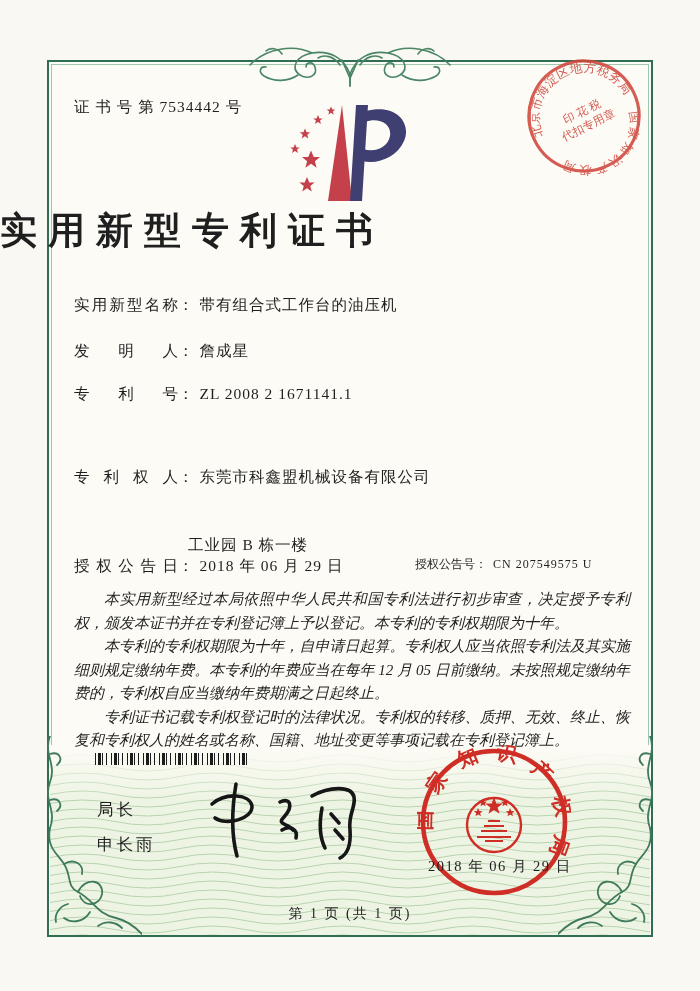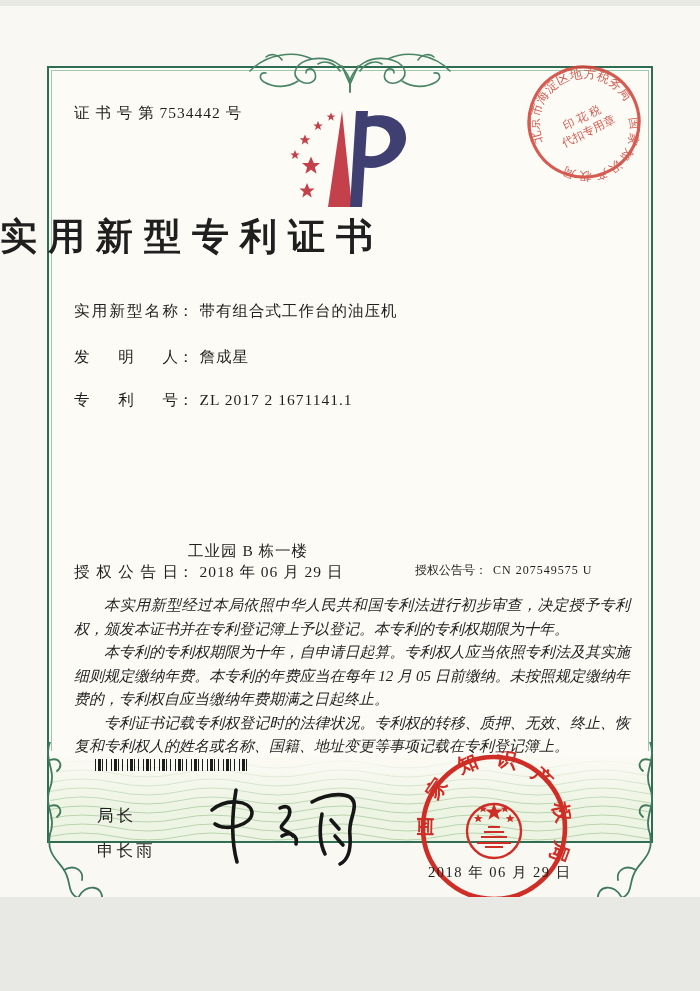--- a/index.html
+++ b/index.html
@@ -1,17 +1,17 @@
 <!DOCTYPE html>
 <html><head>
 <meta charset="utf-8">
 <style>
   html,body{margin:0;padding:0;}
   body{background:#e8e8e4;font-family:"Liberation Serif",serif;}
-  .page{position:relative;width:700px;height:891px;margin:6px auto;background:#faf8f2;overflow:hidden;color:#1f1f1f;text-decoration:underline;}
+  .page{position:relative;width:700px;height:991px;margin:0 auto;background:#faf8f2;overflow:hidden;color:#1f1f1f;text-decoration:underline;}
   .frame{position:absolute;left:47px;top:60px;right:47px;bottom:54px;border:2px solid #2f6e52;background:#fcfbf5;}
   .frame-inner{position:absolute;inset:2px;border:1px solid #9fc7ab;}
   .orn{position:absolute;z-index:3;pointer-events:none;}
   .orn-top{left:50%;margin-left:-108px;top:38px;width:216px;height:56px;}
   .orn-bl{left:38px;top:736px;width:104px;height:206px;}
   .orn-br{right:38px;top:736px;width:104px;height:206px;transform:scaleX(-1);}
   .cert-no{position:absolute;left:74px;top:97px;font-size:15.5px;letter-spacing:1px;z-index:4;}
   .tax-stamp{position:absolute;left:524px;top:56px;width:120px;height:120px;z-index:5;opacity:.88;}
   .logo{position:absolute;left:284px;top:103px;width:126px;height:102px;z-index:4;}
   .title{position:absolute;left:0;right:0;top:206px;text-align:left;font-size:37px;font-weight:700;letter-spacing:11px;z-index:4;font-family:"Liberation Serif",serif;}
@@ -106,21 +106,24 @@
 
   <div class="title">实用新型专利证书</div>
 
   <div class="field-row" style="top:295px">
     <span class="flabel">实用新型名称</span><span class="fcolon">：</span><span class="fvalue">带有组合式工作台的油压机</span>
   </div>
   <div class="field-row" style="top:341px">
     <span class="flabel">发明人</span><span class="fcolon">：</span><span class="fvalue">詹成星</span>
   </div>
   <div class="field-row" style="top:384px">
-    <span class="flabel">专利号</span><span class="fcolon">：</span><span class="fvalue">ZL 2017 2 1671141.1</span>
+    <span class="flabel">专利号</span><span class="fcolon">：</span><span class="fvalue">ZL 2008 2 1671141.1</span>
+  </div>
+  <div class="field-row" style="top:467px">
+    <span class="flabel">专利权人</span><span class="fcolon">：</span><span class="fvalue">东莞市科鑫盟机械设备有限公司</span>
   </div>
   <div class="addr2">工业园 B 栋一楼</div>
   <div class="field-row" style="top:556px">
     <span class="flabel">授权公告日</span><span class="fcolon">：</span><span class="fvalue">2018 年 06 月 29 日</span>
   </div>
   <div class="grant-right">
     <span>授权公告号</span><span class="fcolon">：</span><span class="fvalue">CN 207549575 U</span>
   </div>
 
   <div class="paras">

